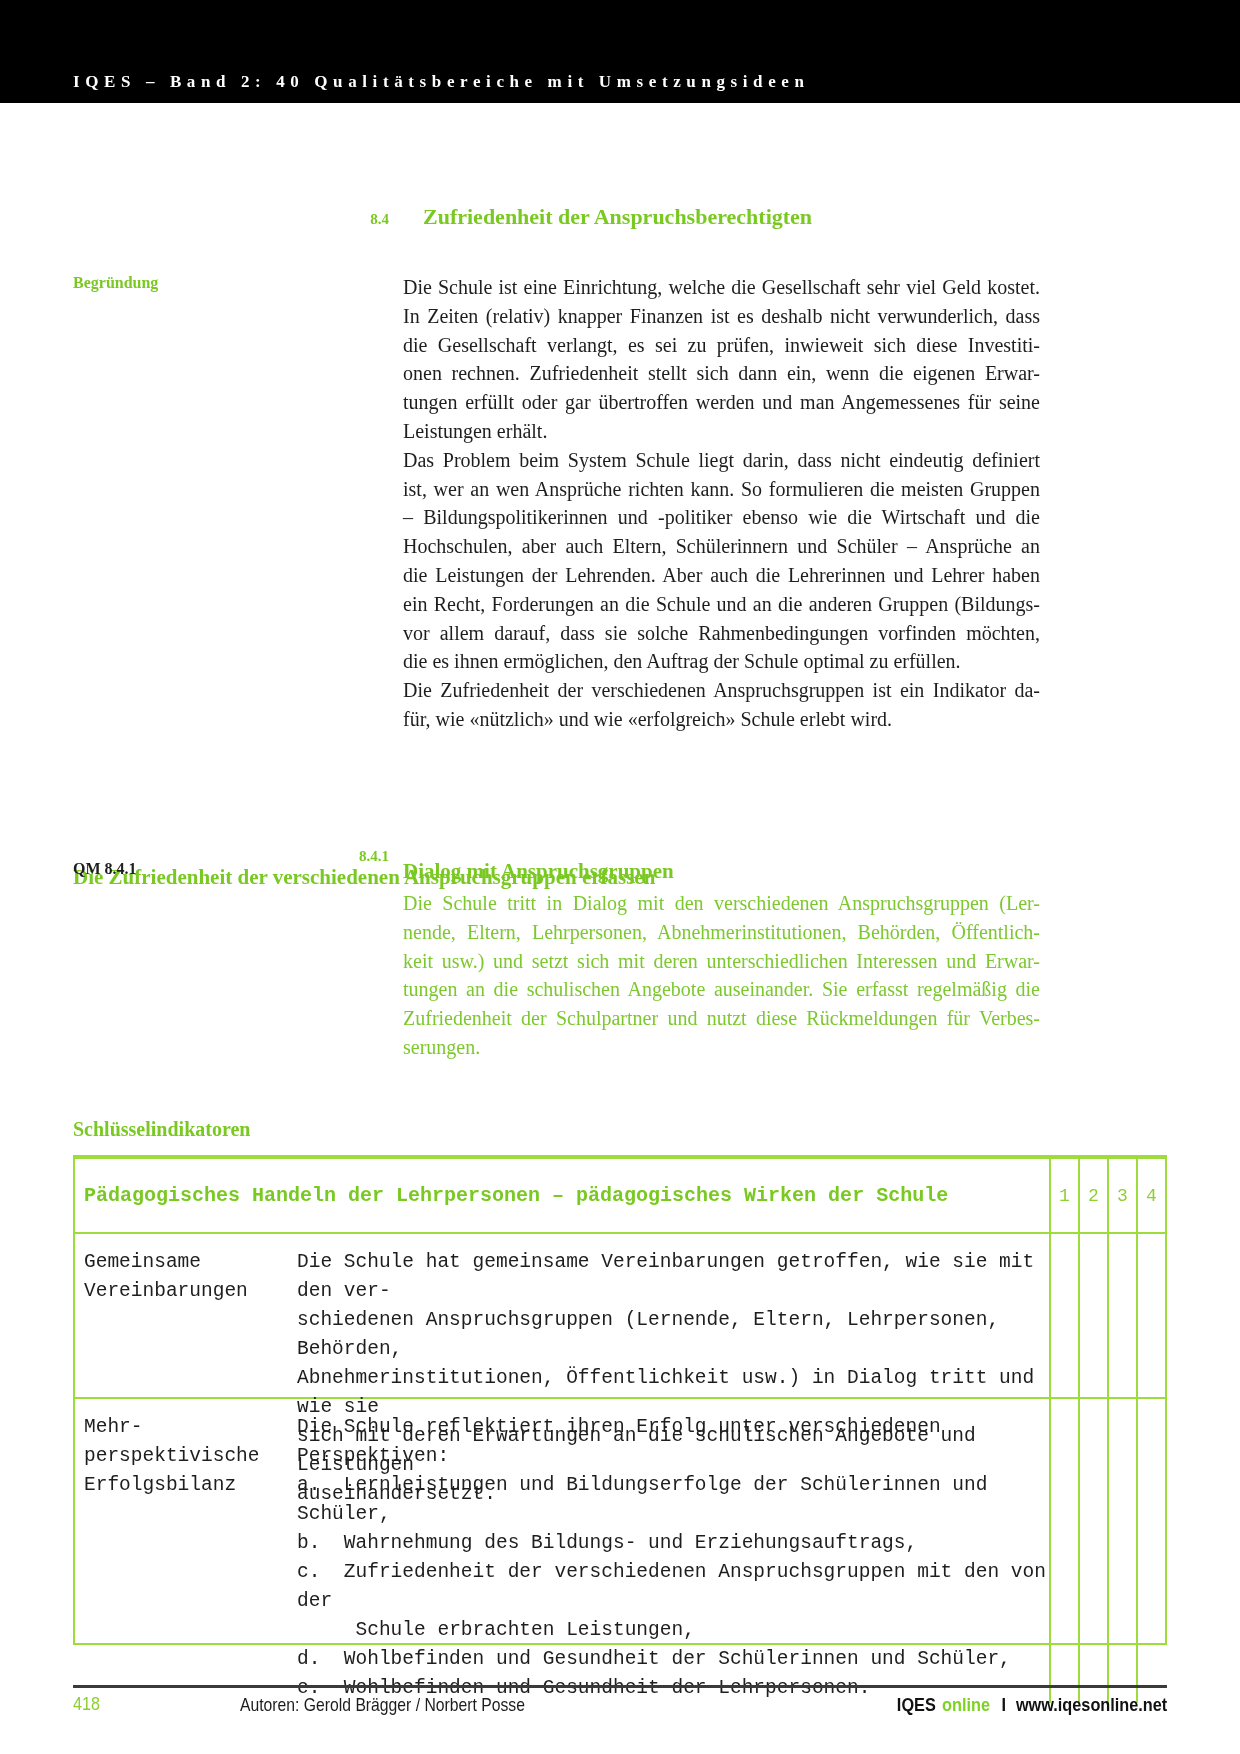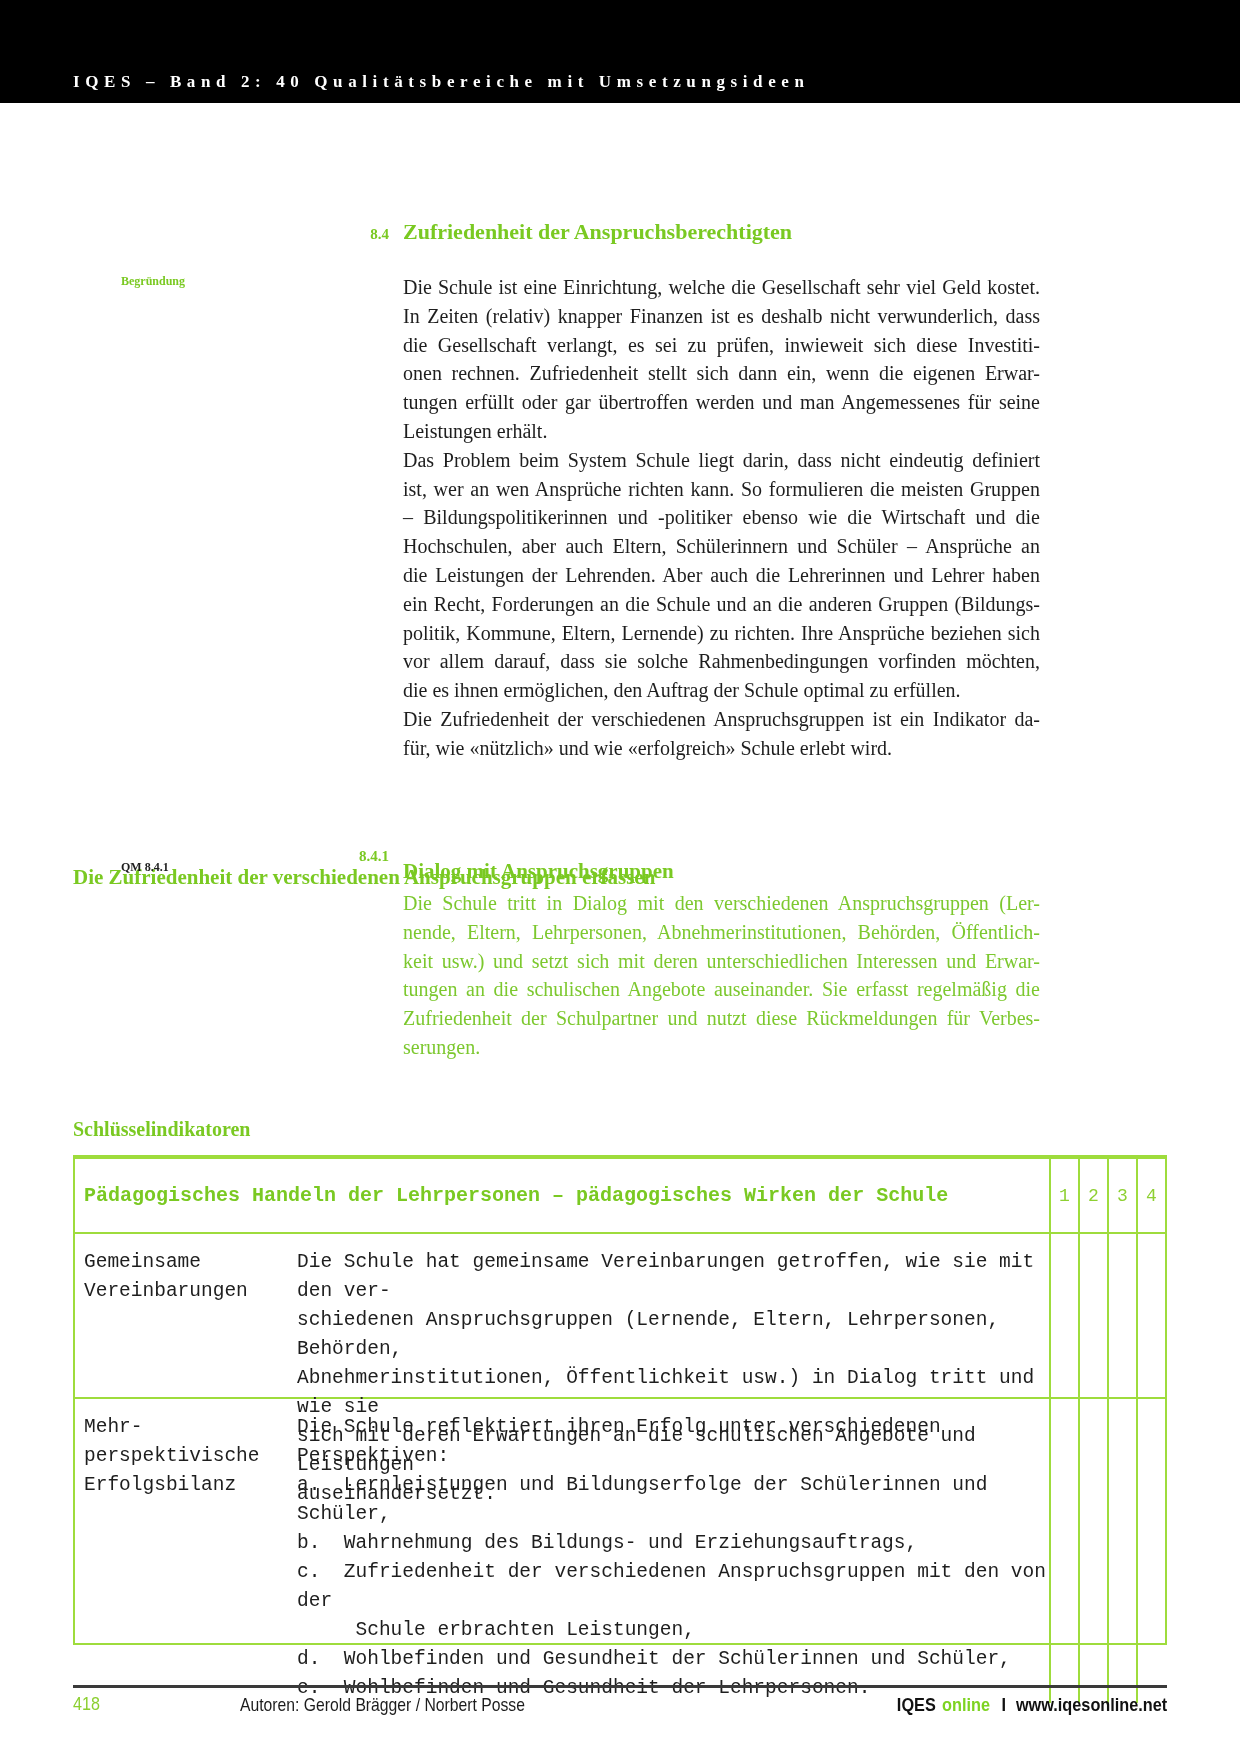--- a/index.html
+++ b/index.html
@@ -20,25 +20,25 @@
     white-space:nowrap;
   }
 
   
   .head-row { display:flex; align-items:baseline; left:73px; width:1000px; }
   .head-num {
     width:330px; text-align:right; padding-right:14px; box-sizing:border-box;
     font-weight:bold; color:#7ac922; font-size:15px; flex:none;
   }
   .head-title { font-weight:bold; color:#7ac922; font-size:22px; margin:0; }
-  .sec-head { top:219px; }
+  .sec-head { top:204px;gap:20px; }
   .sub-head { top:848px;flex-direction:column; }
   .sub-head .head-title { font-size:21px; }
 
-  .side-label { left:73px; font-size:12px; font-weight:bold;margin-left:48px; }
+  .side-label { left:73px; font-size:16px; font-weight:bold; }
   .green { color:#7ac922; }
   .label-begruendung { top:274px; }
   .label-qm { top:860px; color:#1e1e1e; }
 
   
   .body-block { top:273px; left:403px; width:637px; font-size:20px; line-height:28.8px; }
   .jline { text-align:justify; text-align-last:justify; }
   .jpar > .jline:last-child { text-align-last:left; }
 
   .qm-title { top:859px; left:403px; font-size:21px; font-weight:bold; color:#7ac922; margin:0; }
@@ -117,21 +117,20 @@
         <div class="jline">tungen erfüllt oder gar übertroffen werden und man Angemessenes für seine</div>
         <div class="jline">Leistungen erhält.</div>
       </div>
     <div class="jpar">
         <div class="jline">Das Problem beim System Schule liegt darin, dass nicht eindeutig definiert</div>
         <div class="jline">ist, wer an wen Ansprüche richten kann. So formulieren die meisten Gruppen</div>
         <div class="jline">– Bildungspolitikerinnen und -politiker ebenso wie die Wirtschaft und die</div>
         <div class="jline">Hochschulen, aber auch Eltern, Schülerinnern und Schüler – Ansprüche an</div>
         <div class="jline">die Leistungen der Lehrenden. Aber auch die Lehrerinnen und Lehrer haben</div>
         <div class="jline">ein Recht, Forderungen an die Schule und an die anderen Gruppen (Bildungs-</div>
-        <div class="jline">politik, Kommune, Eltern, Lernende) zu richten. Ihre Ansprüche beziehen sich</div>
         <div class="jline">vor allem darauf, dass sie solche Rahmenbedingungen vorfinden möchten,</div>
         <div class="jline">die es ihnen ermöglichen, den Auftrag der Schule optimal zu erfüllen.</div>
       </div>
     <div class="jpar">
         <div class="jline">Die Zufriedenheit der verschiedenen Anspruchsgruppen ist ein Indikator da-</div>
         <div class="jline">für, wie «nützlich» und wie «erfolgreich» Schule erlebt wird.</div>
       </div>
   </div>
 
   <div class="abs head-row sub-head">

